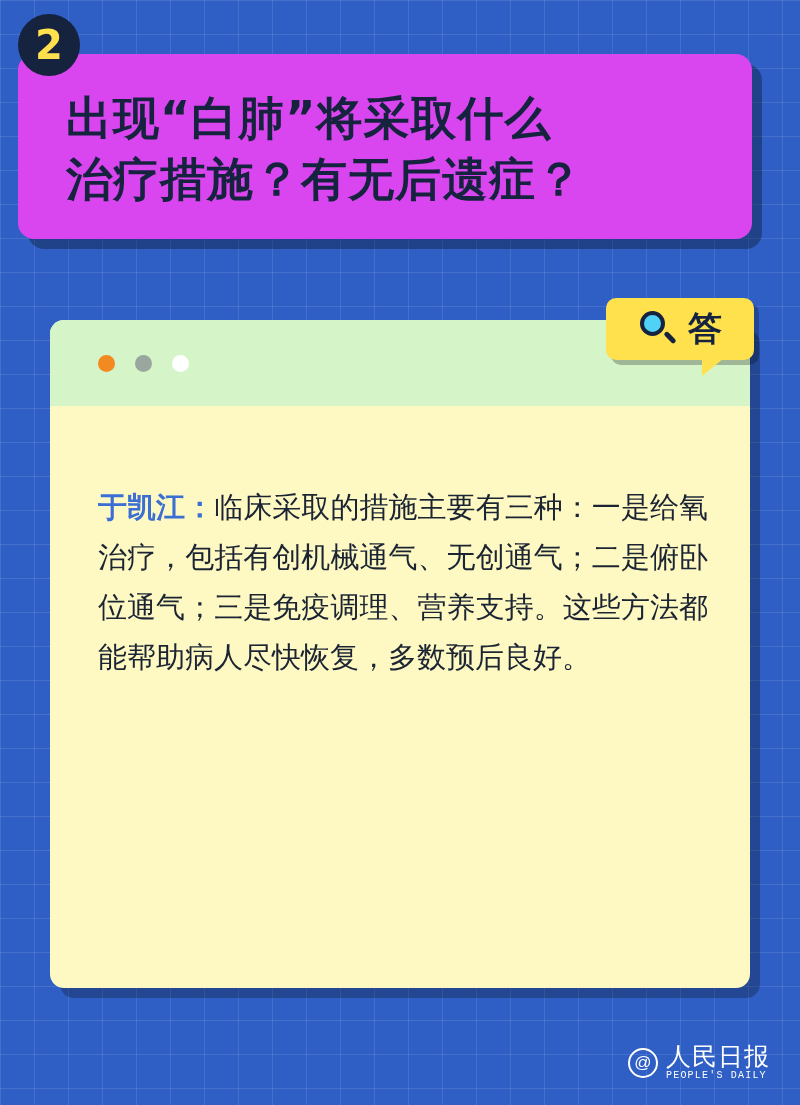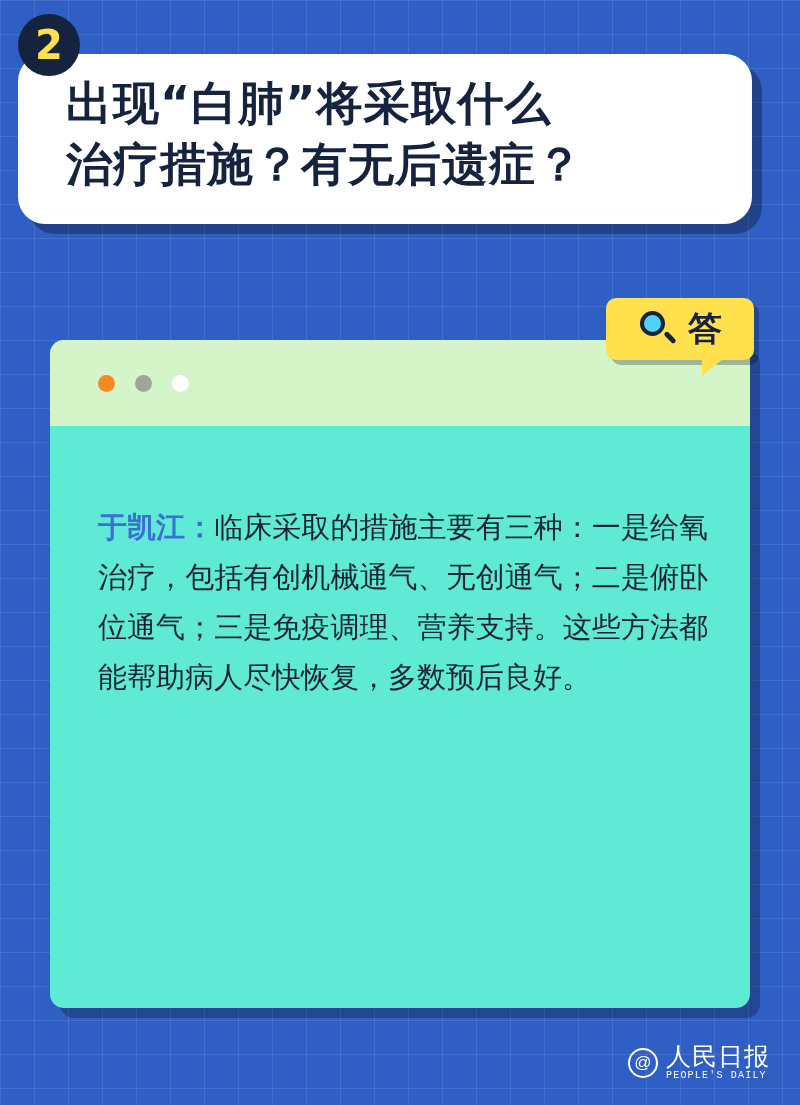--- a/index.html
+++ b/index.html
@@ -29,24 +29,24 @@
     width: 800px;
     height: 1105px;
   }
 
   
   .question-card {
     position: absolute;
     left: 18px;
     top: 54px;
     width: 734px;
-    background: #ffffff;
-    border-radius: 27px;
+    background: #d946ef;
+    border-radius: 16px;
     box-shadow: 10px 10px 0 rgba(0,0,0,0.30);
-    padding: 19px 30px 30px 48px;
+    padding: 34px 30px 30px 48px;
     box-sizing: border-box;
   }
   .badge-number {
     position: absolute;
     left: 18px;
     top: 14px;
     width: 62px;
     height: 62px;
     border-radius: 50%;
     background: #16233f;
@@ -127,25 +127,25 @@
     font-size: 34px;
     font-weight: bold;
     color: #16233f;
     font-family: "DejaVu Sans", sans-serif;
   }
 
   
   .answer-card {
     position: absolute;
     left: 50px;
-    top: 340px;
+    top: 320px;
     width: 700px;
     height: 668px;
     border-radius: 14px;
-    background: #5eead4;
+    background: #fef9c3;
     box-shadow: 10px 10px 0 rgba(0,0,0,0.25);
     overflow: hidden;
   }
   .answer-card .head {
     height: 86px;
     background: #d5f4c8;
     display: flex;
     align-items: center;
     padding-left: 48px;
     box-sizing: border-box;

